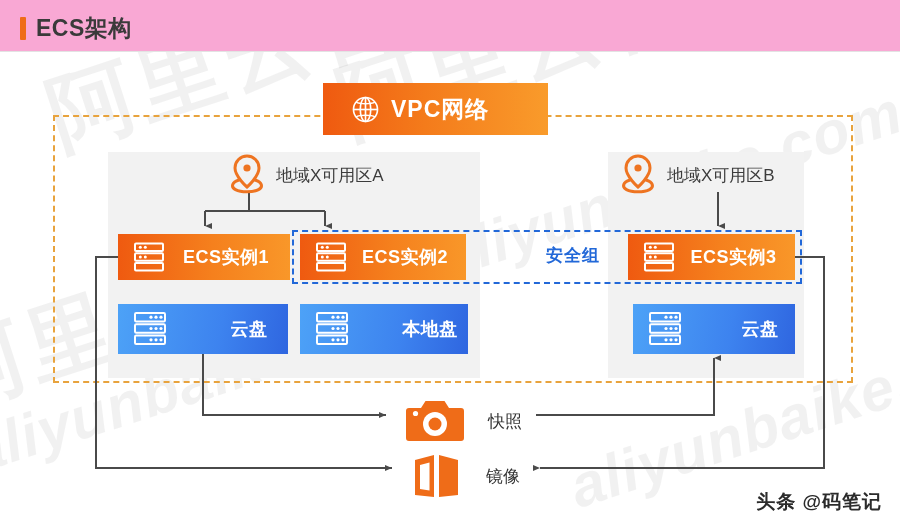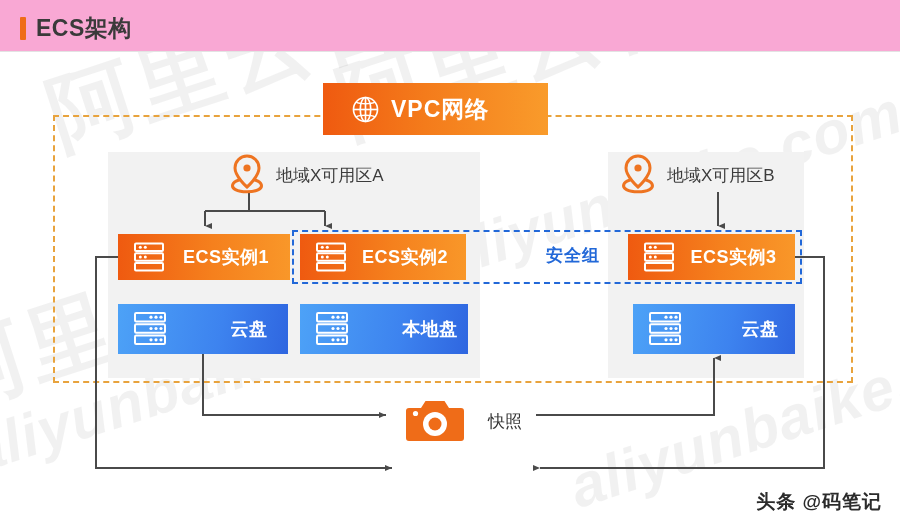--- a/index.html
+++ b/index.html
@@ -358,17 +358,25 @@
     <div class="bottom-item" id="snapshot-item">
       <svg class="bottom-ico" width="62" height="48" viewBox="0 0 62 48" xmlns="http://www.w3.org/2000/svg">
         <path d="M5 11 h12 l4.5 -7 h19 l4.5 7 h12 a3 3 0 0 1 3 3 v27 a3 3 0 0 1 -3 3 h-52 a3 3 0 0 1 -3 -3 v-27 a3 3 0 0 1 3 -3 z" fill="#ef6c18"></path>
         <circle cx="31" cy="27" r="12" fill="#ffffff"></circle>
         <circle cx="31" cy="27" r="6.5" fill="#ef6c18"></circle>
         <circle cx="11.5" cy="16.5" r="2.6" fill="#ffffff"></circle>
       </svg>
       <span class="bottom-lbl">快照</span>
     </div>
 
+    <div class="bottom-item" id="image-item">
+      <svg class="bottom-ico" width="52" height="48" viewBox="0 0 52 48" xmlns="http://www.w3.org/2000/svg">
+        <path d="M3 8 L22 3 L22 45 L3 43 Z" fill="#ef6c18"></path>
+        <path d="M8 13 L17.5 10.5 L17.5 38.5 L8 37 Z" fill="#ffffff"></path>
+        <path d="M27 3 L46 8 L46 43 L27 45 Z" fill="#ef6c18"></path>
+      </svg>
+      <span class="bottom-lbl">镜像</span>
+    </div>
 
   </div>
 
   <div id="credit">头条 @码笔记</div>
 </div>
 
 </body></html>

